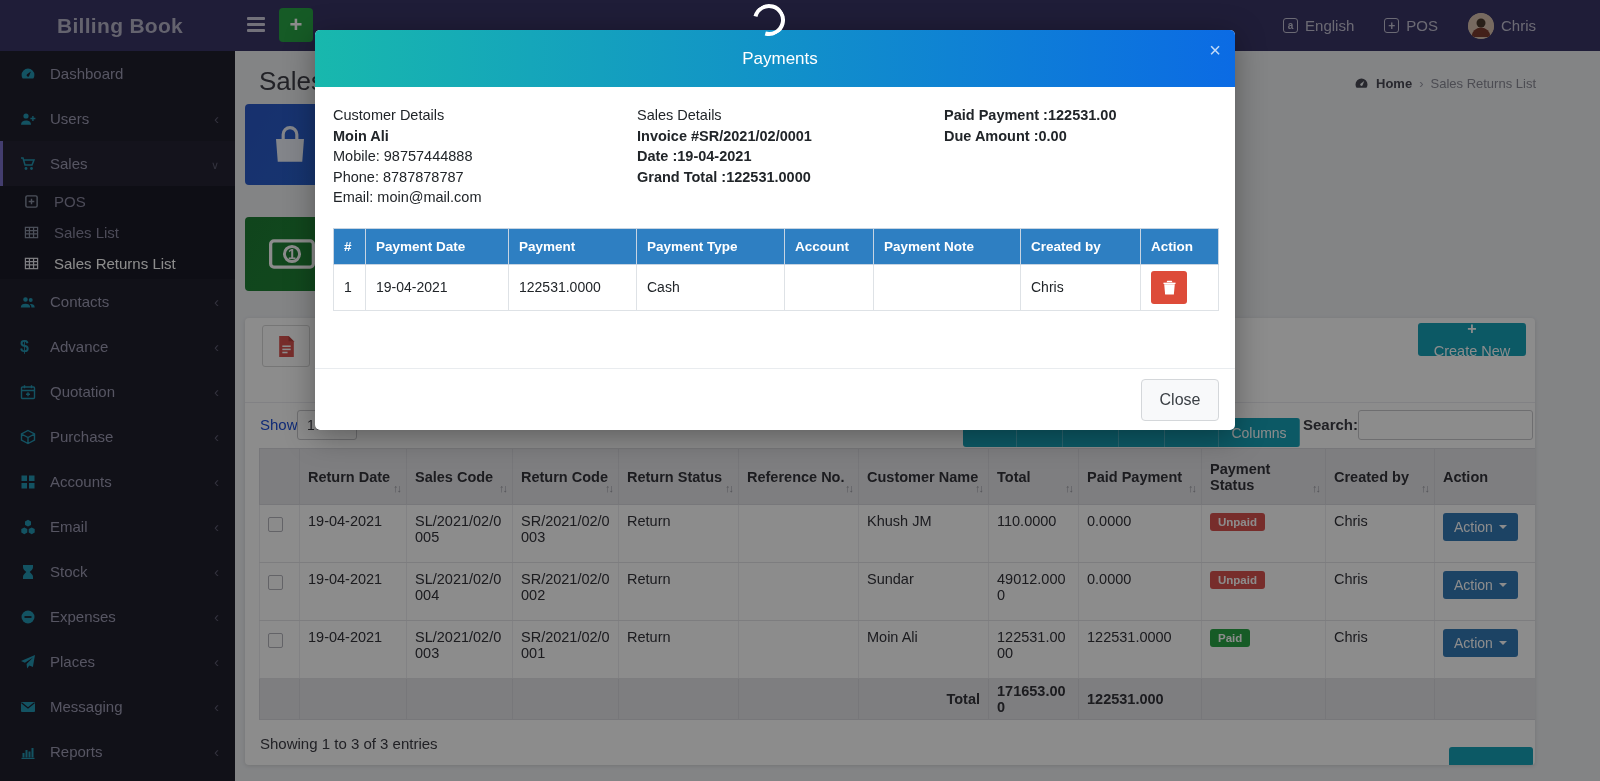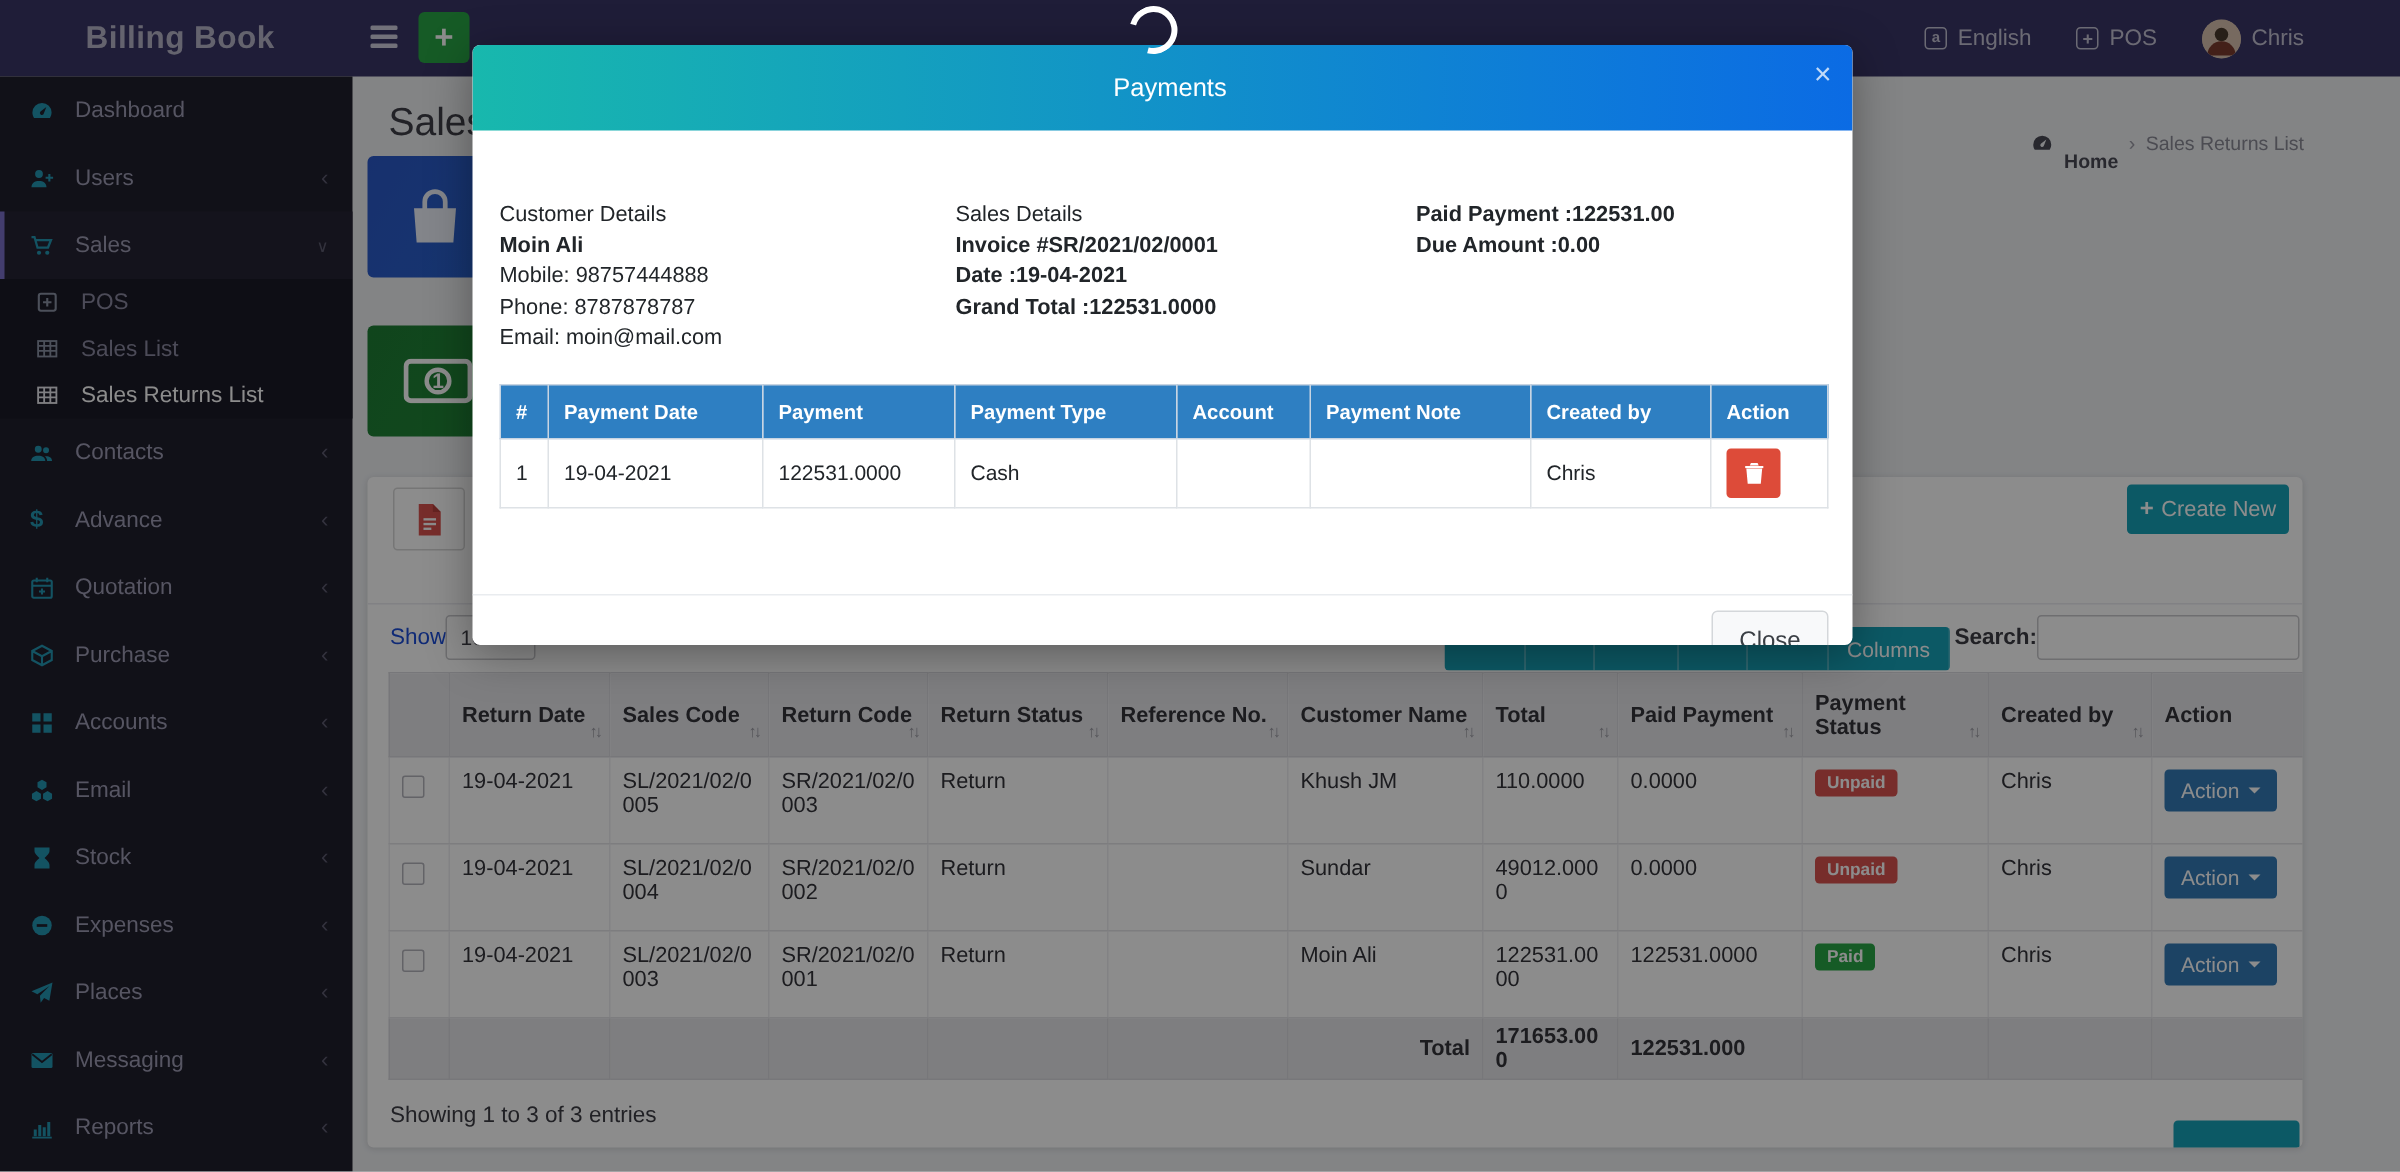--- a/index.html
+++ b/index.html
@@ -39,33 +39,33 @@
   .submenu { background:#1b1a27; }
   .sub-item { height:31px; display:flex; align-items:center; padding-left:24px; color:#8a89a0; font-size:15px; cursor:pointer; }
   .sub-item .icn { width:30px; display:flex; }
   .sub-item .icn svg { width:15px; height:15px; fill:#8a93a5; }
   .sub-item.active { color:#fff; }
   .sub-item.active .icn svg { fill:#e8e8ee; }
 
   
   .page-title { position:absolute; left:259px; top:66px; font-size:26px; color:#3f3f47; z-index:1; }
   .breadcrumb { position:absolute; right:64px; top:76px; display:flex; align-items:center; gap:7px; font-size:13px; color:#8a8a95; z-index:1; }
-  .breadcrumb .home { color:#4a4a55; font-weight:bold;margin-top:24px; }
+  .breadcrumb .home { color:#4a4a55; font-weight:bold; }
   .crumb-sep::before { content:"›"; color:#9a9aa5; }
   .stat-card { position:absolute; left:245px; width:640px; border-radius:4px; display:flex; align-items:center; padding-left:24px; z-index:1; }
   .card-blue { top:104px; height:81px; background:linear-gradient(120deg,#2b58c8,#1f8fe0); }
   .card-green { top:217px; height:74px; background:linear-gradient(120deg,#1e7e34,#28a745); }
 
   .panel { position:absolute; left:245px; top:318px; width:1290px; height:447px; background:#fff; border-radius:4px;
            box-shadow:0 1px 4px rgba(0,0,0,.12); z-index:1; overflow:hidden; }
   .tool-btn { position:absolute; top:7px; width:48px; height:42px; background:#fff; border:1px solid #d8d8d8; border-radius:3px;
               display:flex; align-items:center; justify-content:center; cursor:pointer; }
   .toolbar-divider { position:absolute; left:0; top:84px; width:100%; border-bottom:1px solid #ececf0; }
   .create-btn { position:absolute; left:1173px; top:5px; width:108px; height:33px; background:#17a2b8; border-radius:3px;
-                color:#fff; font-size:14.5px; display:flex; align-items:center; justify-content:center; gap:5px; cursor:pointer; }
+                color:#fff; font-size:14.5px; display:flex; align-items:center; justify-content:center; gap:5px; cursor:pointer;flex-direction:column; }
   .create-btn .plus-ic::before { content:"+"; font-weight:bold; font-size:16px; }
   .show-label { position:absolute; left:15px; top:98px; font-size:15px; color:#1d4ed8; }
   .page-size { position:absolute; left:52px; top:92px; width:60px; height:30px; border:1px solid #c8c8cc; border-radius:3px;
                background:#fff; font-size:14px; color:#3c3c44; display:flex; align-items:center; padding-left:9px; cursor:pointer; }
   .page-size::after { content:""; margin-left:auto; margin-right:7px; border:4px solid transparent; border-top-color:#666; transform:translateY(2px); }
   .export-group { position:absolute; left:718px; top:100px; height:29px; display:flex; border-radius:3px; overflow:hidden; }
   .export-seg { background:#17a2b8; color:#fff; font-size:14px; display:flex; align-items:center; justify-content:center;
                 border-right:1px solid rgba(255,255,255,.25); cursor:pointer; }
   .search-label { position:absolute; left:1058px; top:98px; font-size:15px; color:#3c3c44; font-weight:bold; }
   .search-input { position:absolute; left:1113px; top:92px; width:175px; height:30px; border:1px solid #c8c8cc; border-radius:3px; background:#fff; padding:0 8px; font-size:14px; }
@@ -89,21 +89,21 @@
   .showing { position:absolute; left:15px; top:417px; font-size:15px; color:#3c3c44;text-align:center; }
   .pagination { position:absolute; left:1204px; top:429px; width:84px; height:34px; background:#17a2b8; border-radius:3px; cursor:pointer; }
 
   
   .backdrop { position:absolute; inset:0; background:rgba(0,0,0,0.45); z-index:40; }
   .modal { position:absolute; left:315px; top:30px; width:920px; height:400px; background:#fff; border-radius:5px; overflow:hidden;
            box-shadow:0 6px 30px rgba(0,0,0,.35); z-index:50; }
   .modal-header { height:57px; background:linear-gradient(to right,#18b8ad,#0b6be4); display:flex; align-items:center; justify-content:center; position:relative;padding-left:10px; }
   .modal-title { color:#fff; font-size:17px; }
   .modal-x { position:absolute; right:14px; top:10px; color:rgba(255,255,255,.75); font-size:20px; cursor:pointer; line-height:1; }
-  .modal-body { padding:18px; height:281px;margin-top:28px; }
+  .modal-body { padding:18px; height:281px; }
   .details-row { display:flex; font-size:14.5px; color:#212529; line-height:20.5px; }
   .dcol1 { width:304px; } .dcol2 { width:307px; } .dcol3 { flex:1; }
   .b { font-weight:bold; }
   .pay-table { margin-top:20px; width:885px; border-collapse:collapse; table-layout:fixed; font-size:14px; color:#212529; }
   .pay-table th { background:#2e7fc2; color:#fff; height:36px; font-size:13.5px; text-align:left; padding:0 10px; border:1px solid #c7d4e2; }
   .pay-table td { height:46px; padding:4px 10px; vertical-align:middle; border-left:1px solid #dee2e6; border-right:1px solid #dee2e6; border-bottom:1px solid #dee2e6; }
   .del-btn { width:36px; height:33px; background:#dd4b39; border-radius:3px; display:flex; align-items:center; justify-content:center; cursor:pointer; }
   .modal-footer { height:62px; border-top:1px solid #e9ecef; display:flex; align-items:center; justify-content:flex-end; padding-right:16px; }
   .close-btn { width:78px; height:42px; background:#f8f9fa; border:1px solid #d4d7da; border-radius:4px; font-size:16px; color:#3a3f44;
                display:flex; align-items:center; justify-content:center; cursor:pointer; font-family:inherit; }

